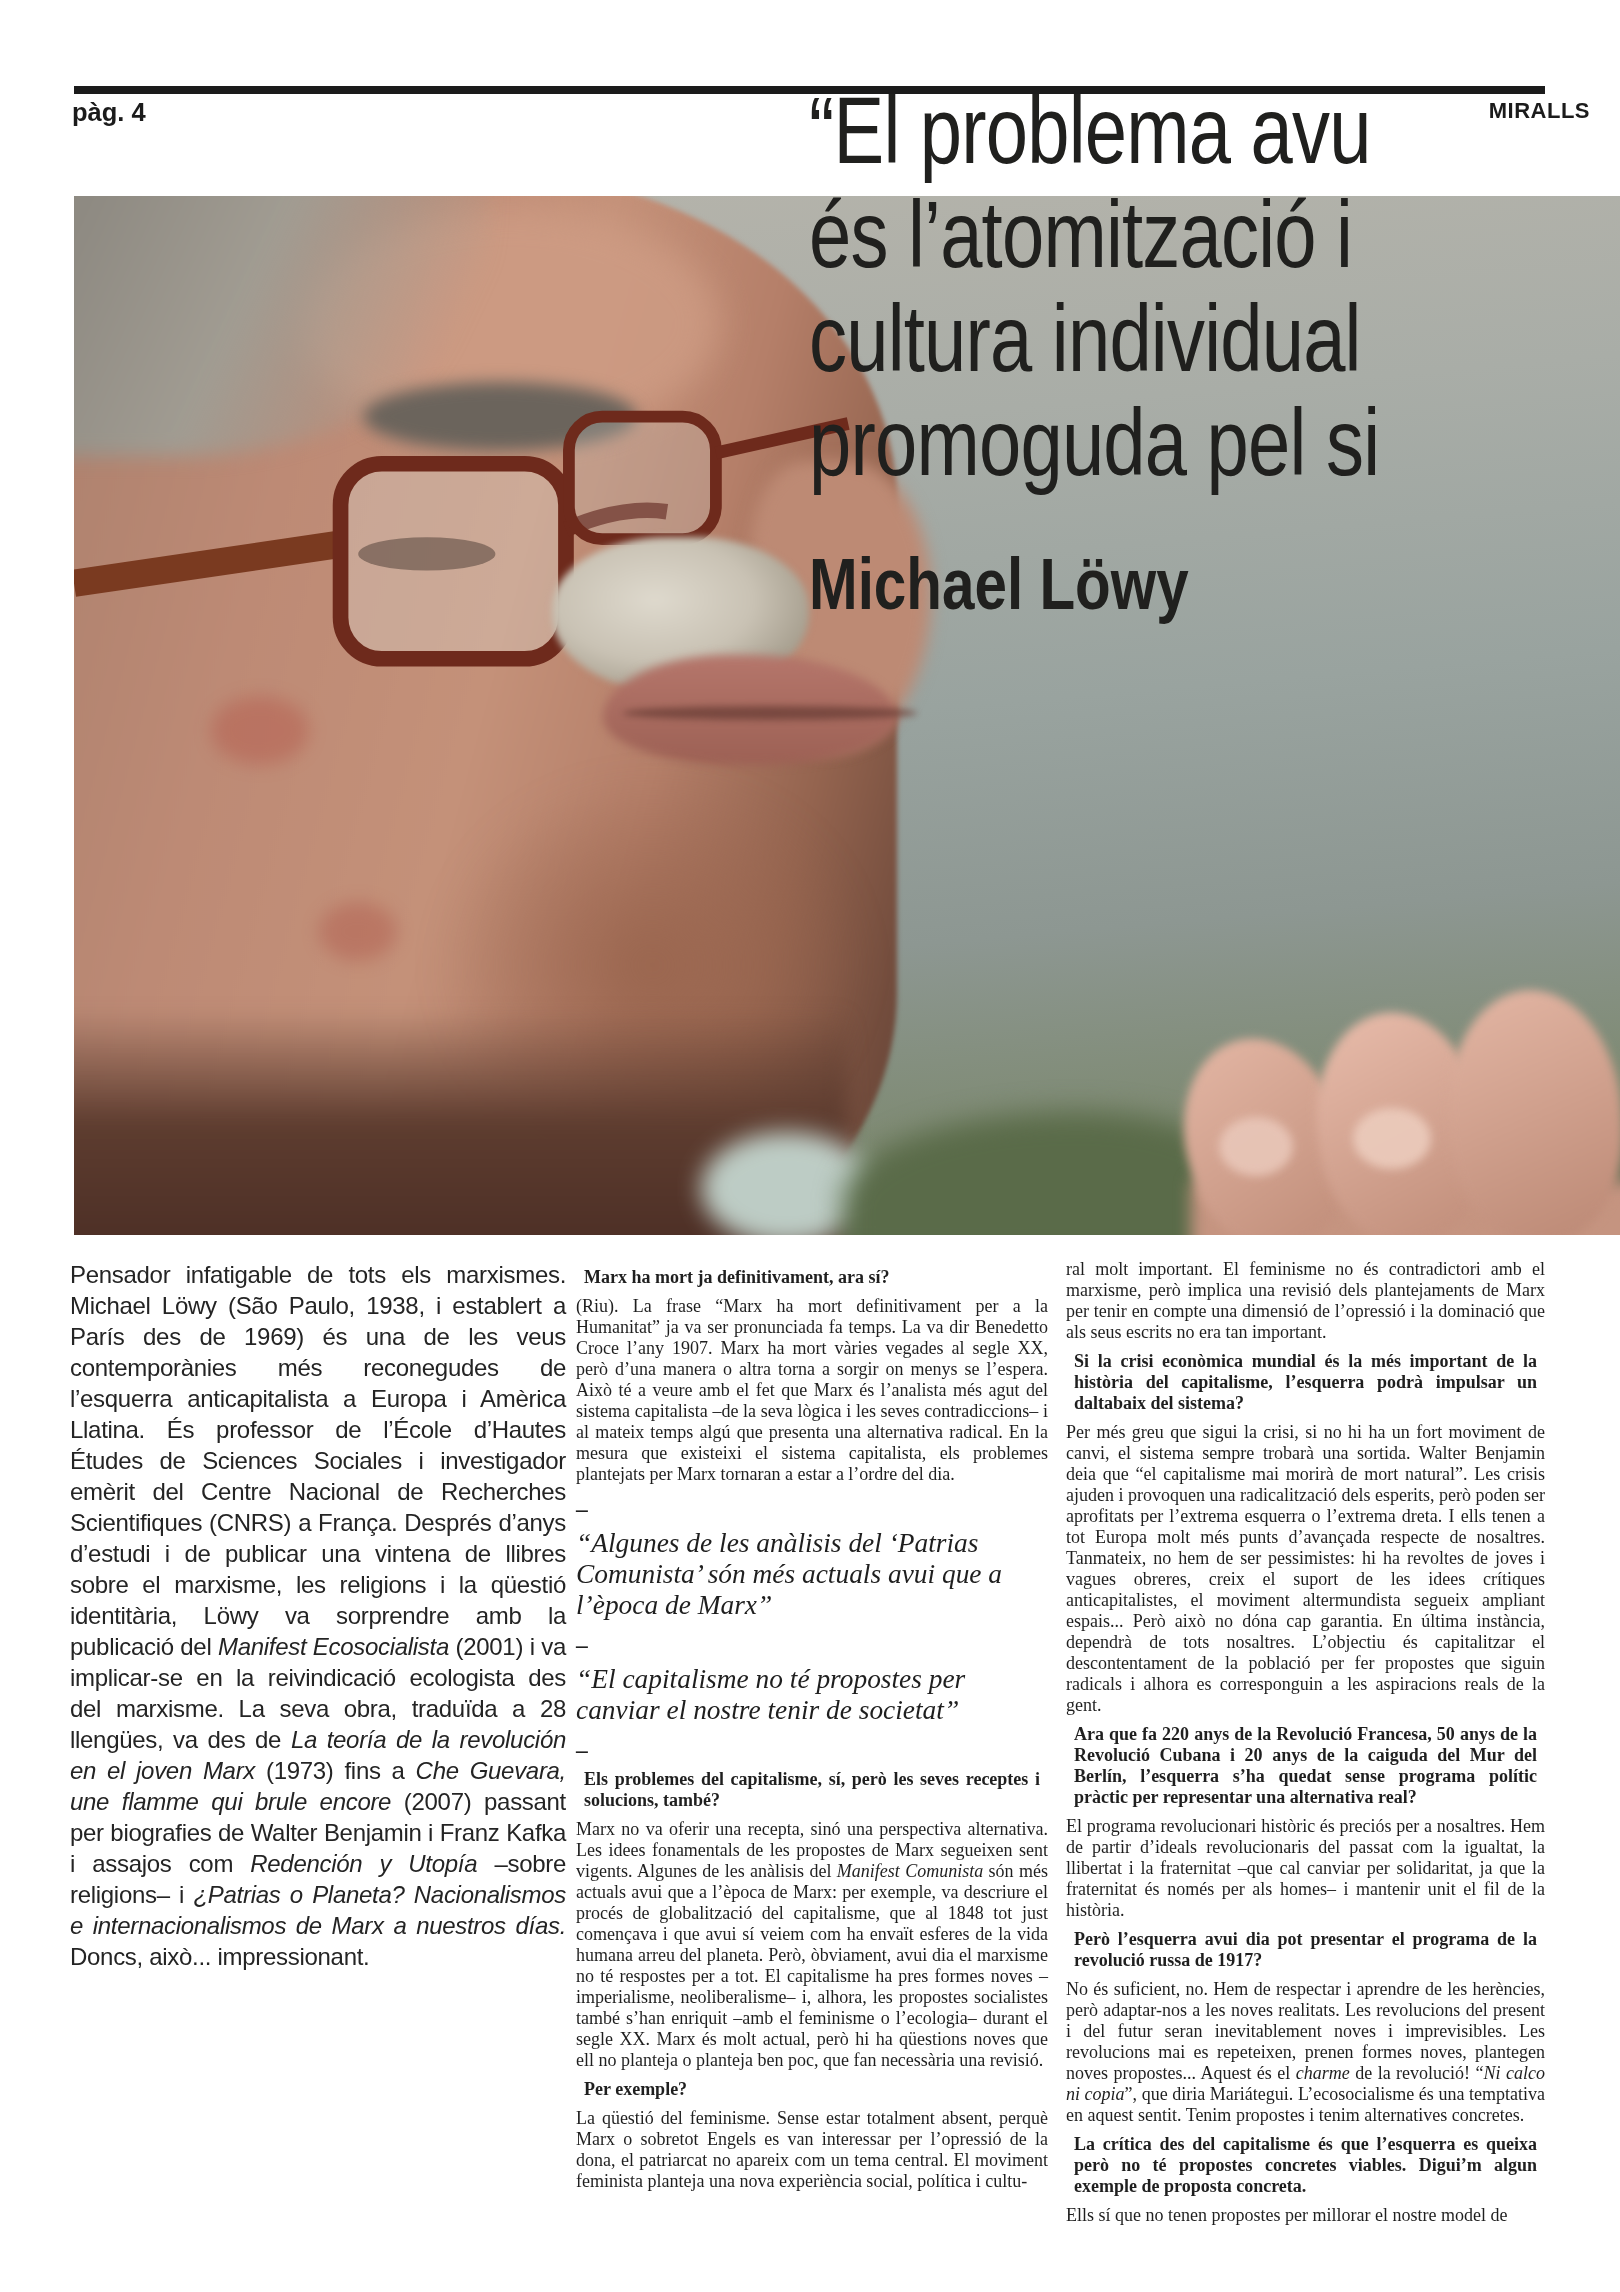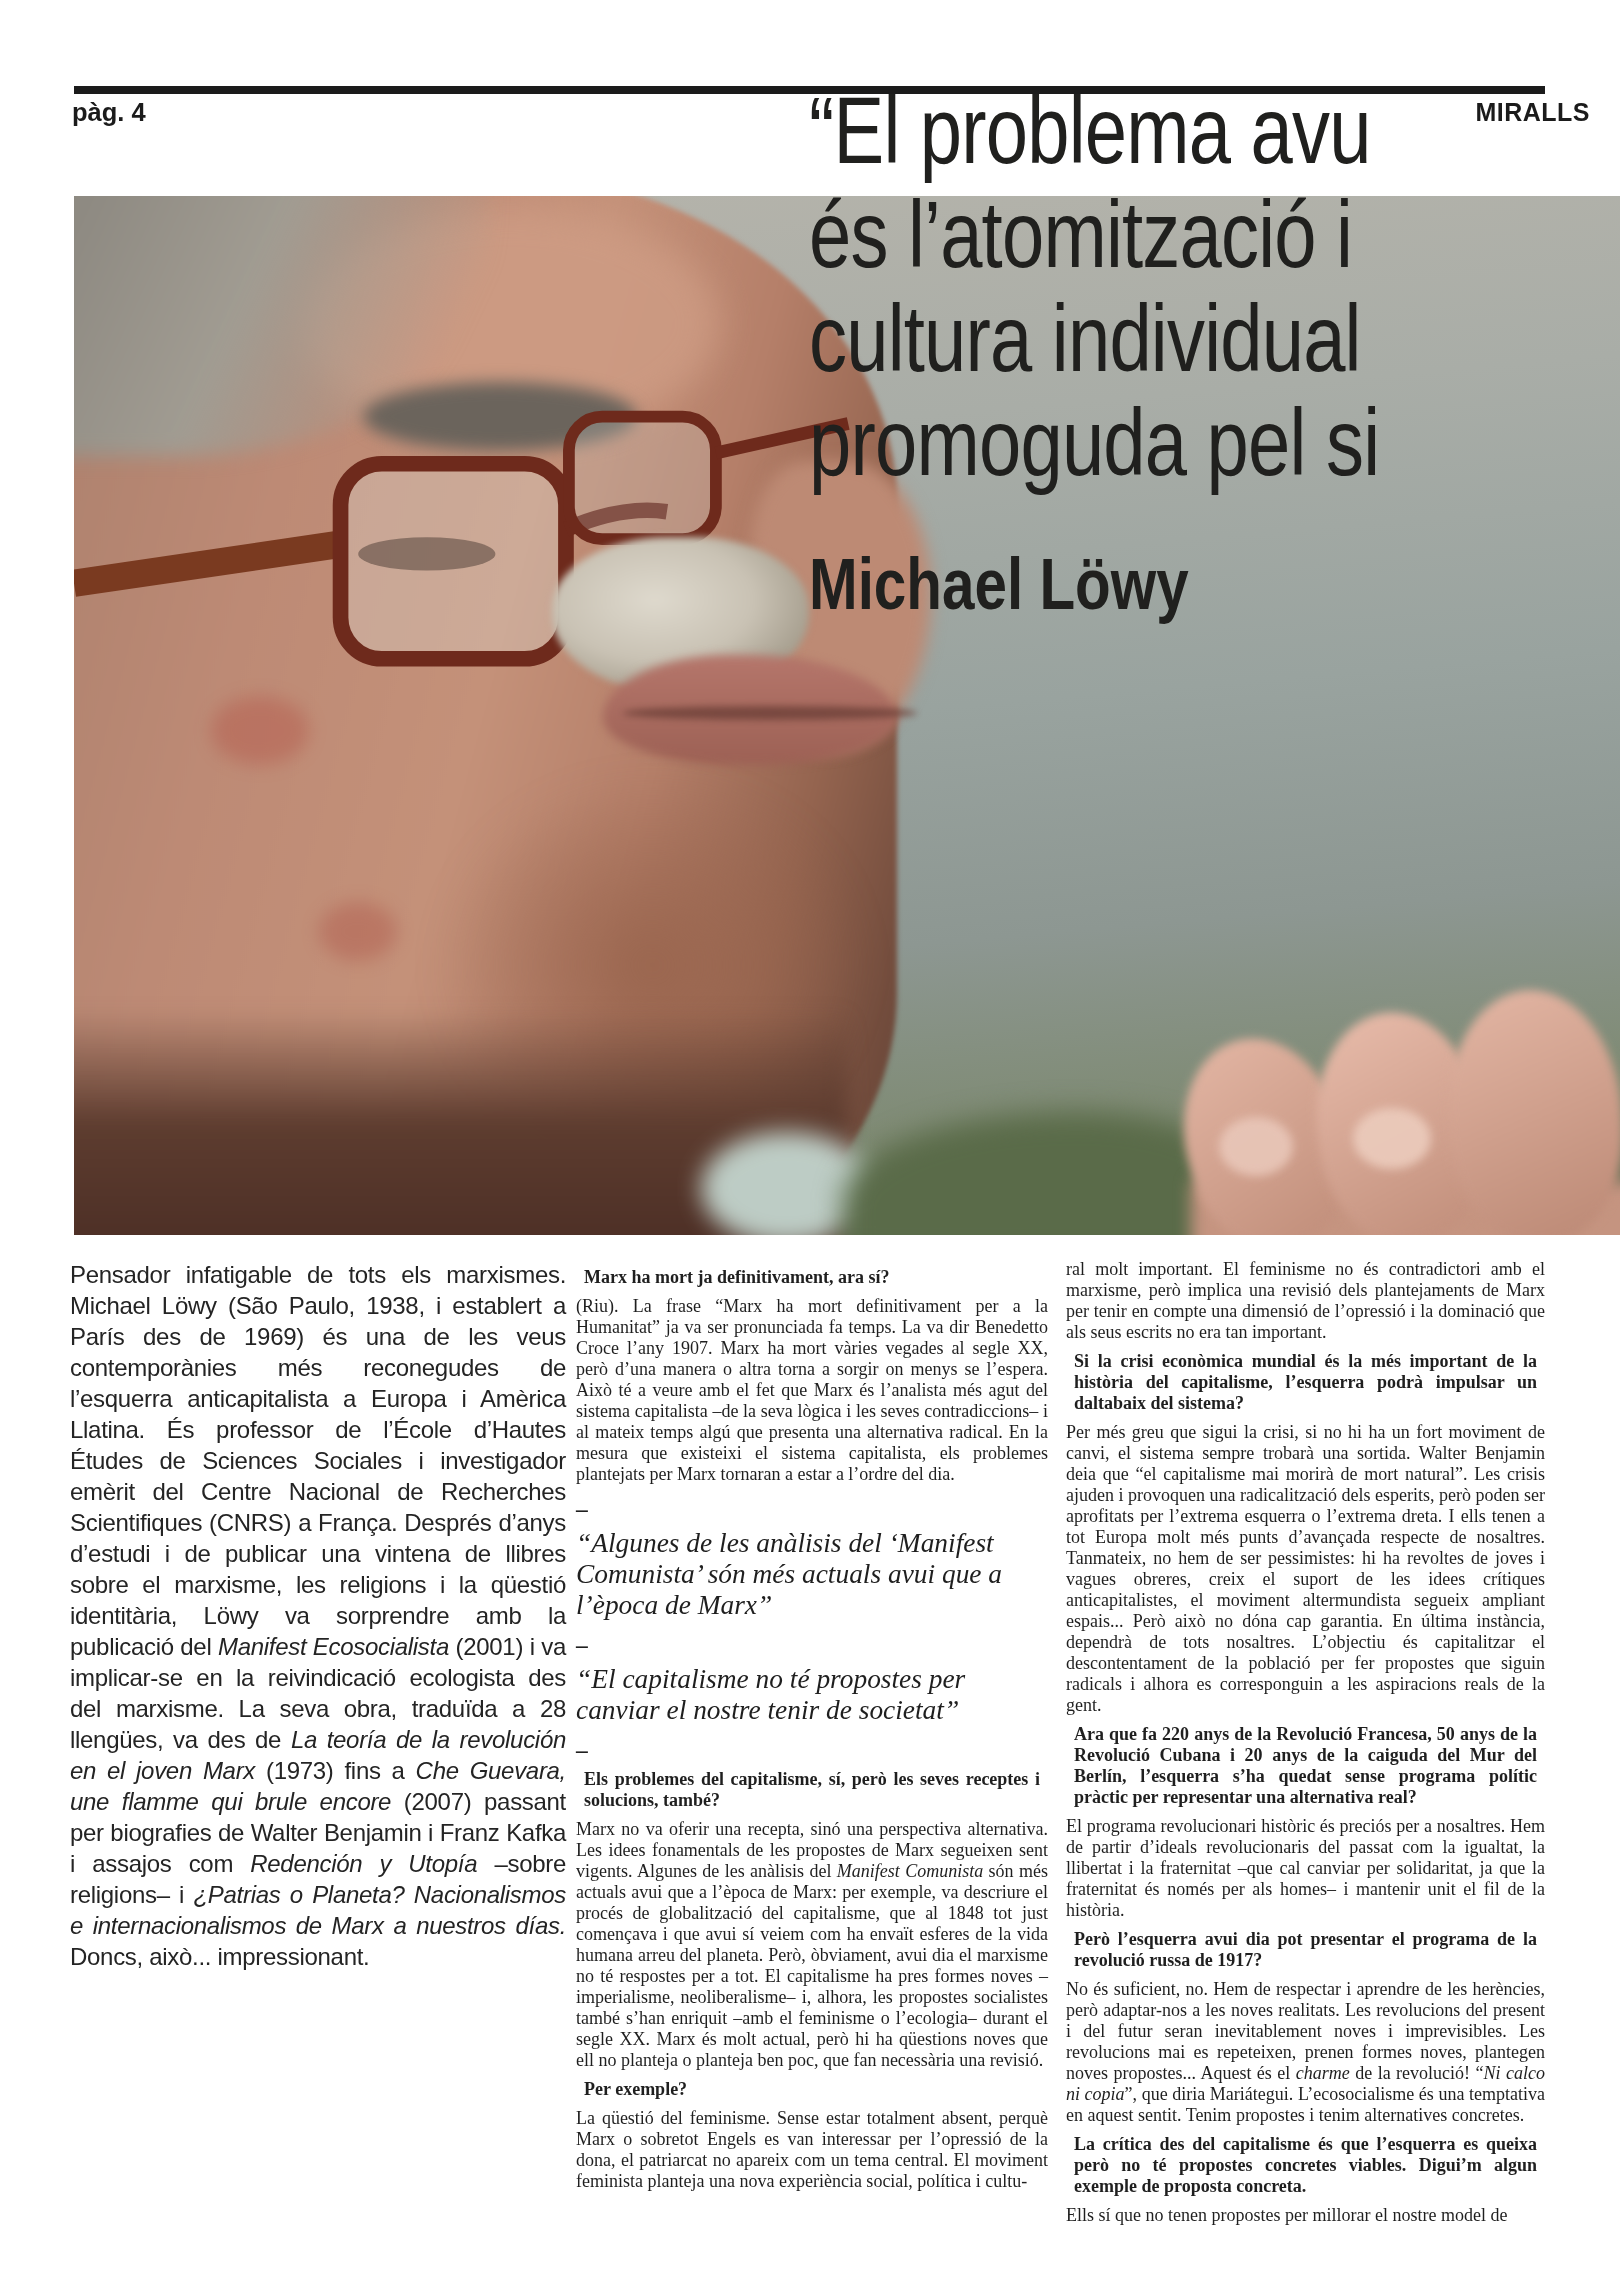--- a/index.html
+++ b/index.html
@@ -4,21 +4,21 @@
 <style>
   html,body{margin:0;padding:0;background:#e8e8e8;}
   #page{
     position:relative;width:1620px;height:2293px;background:#ffffff;
     margin:0 auto;overflow:hidden;
     font-family:"Liberation Sans",sans-serif;color:#222;padding-left:45px;
   }
   
   #header-rule{position:absolute;left:74px;top:86px;width:1471px;height:7.8px;background:#1b1b1b;}
   #page-num{position:absolute;left:72px;top:98px;font-size:25.5px;font-weight:700;color:#1b1b1b;}
-  #section-title{position:absolute;right:75px;top:98px;font-size:25px;font-weight:700;letter-spacing:0.5px;color:#1b1b1b;}
+  #section-title{position:absolute;right:75px;top:98px;font-size:22px;font-weight:700;letter-spacing:0.5px;color:#1b1b1b;}
   
   #photo{
     position:absolute;left:74px;top:196px;width:1547px;height:1039px;overflow:hidden;
     background:linear-gradient(175deg,#b6b4ab 0%,#a9ada7 25%,#99a39f 50%,#8d9792 70%,#7d8970 88%,#4e5c43 100%);
   }
   #photo div{position:absolute;}
   .ph-face{left:-69px;top:-24.5px;width:892px;height:1108px;
     background:linear-gradient(105deg,#a77e6b 0%,#bd8a75 30%,#c49179 52%,#b57f69 68%,#94644f 82%,#6f4a3b 94%,#5a392e 100%);
     border-radius:0 46% 34% 0 / 0 30% 26% 0;filter:blur(2.9px);}
   .ph-forehead{left:225px;top:9.8px;width:421px;height:235px;background:#cf9d85;border-radius:50%;filter:blur(17.6px);opacity:.8;}
@@ -130,21 +130,21 @@
     <span class="hl-line">promoguda pel si</span>
     <span class="hl-name">Michael Löwy</span>
   </div>
 
   <div id="col-intro"><span>Pensador infatigable de tots els marxismes. Michael Löwy (São Paulo, 1938, i establert a París des de 1969) és una de les veus contemporànies més reconegudes de l’esquerra anticapitalista a Europa i Amèrica Llatina. És professor de l’École d’Hautes Études de Sciences Sociales i investigador emèrit del Centre Nacional de Recherches Scientifiques (CNRS) a França. Després d’anys d’estudi i de publicar una vintena de llibres sobre el marxisme, les religions i la qüestió identitària, Löwy va sorprendre amb la publicació del </span><i>Manifest Ecosocialista</i><span> (2001) i va implicar-se en la reivindicació ecologista des del marxisme. La seva obra, traduïda a 28 llengües, va des de </span><i>La teoría de la revolución en el joven Marx</i><span> (1973) fins a </span><i>Che Guevara, une flamme qui brule encore</i><span> (2007) passant per biografies de Walter Benjamin i Franz Kafka i assajos com </span><i>Redención y Utopía</i><span> –sobre religions– i </span><i>¿Patrias o Planeta? Nacionalismos e internacionalismos de Marx a nuestros días.</i><span> Doncs, això... impressionant.</span></div>
 
   <div id="col-mid" class="serif-col">
       <div class="iv-q">Marx ha mort ja definitivament, ara sí?</div>
       <div class="iv-a">(Riu). La frase “Marx ha mort definitivament per a la Humanitat” ja va ser pronunciada fa temps. La va dir Benedetto Croce l’any 1907. Marx ha mort vàries vegades al segle XX, però d’una manera o altra torna a sorgir on menys se l’espera. Això té a veure amb el fet que Marx és l’analista més agut del sistema capitalista –de la seva lògica i les seves contradiccions– i al mateix temps algú que presenta una alternativa radical. En la mesura que existeixi el sistema capitalista, els problemes plantejats per Marx tornaran a estar a l’ordre del dia.</div>
       <div class="iv-dash">–</div>
-      <div class="iv-quote">“Algunes de les anàlisis del ‘Manifest Comunista’ són més actuals avui que a l’època de Marx”</div>
+      <div class="iv-quote">“Algunes de les anàlisis del ‘Patrias Comunista’ són més actuals avui que a l’època de Marx”</div>
       <div class="iv-dash">–</div>
       <div class="iv-quote">“El capitalisme no té propostes per canviar el nostre tenir de societat”</div>
       <div class="iv-dash">–</div>
       <div class="iv-q">Els problemes del capitalisme, sí, però les seves receptes i solucions, també?</div>
       <div class="iv-a"><span>Marx no va oferir una recepta, sinó una perspectiva alternativa. Les idees fonamentals de les propostes de Marx segueixen sent vigents. Algunes de les anàlisis del </span><i>Manifest Comunista</i><span> són més actuals avui que a l’època de Marx: per exemple, va descriure el procés de globalització del capitalisme, que al 1848 tot just començava i que avui sí veiem com ha envaït esferes de la vida humana arreu del planeta. Però, òbviament, avui dia el marxisme no té respostes per a tot. El capitalisme ha pres formes noves –imperialisme, neoliberalisme– i, alhora, les propostes socialistes també s’han enriquit –amb el feminisme o l’ecologia– durant el segle XX. Marx és molt actual, però hi ha qüestions noves que ell no planteja o planteja ben poc, que fan necessària una revisió.</span></div>
       <div class="iv-q">Per exemple?</div>
       <div class="iv-a">La qüestió del feminisme. Sense estar totalment absent, perquè Marx o sobretot Engels es van interessar per l’opressió de la dona, el patriarcat no apareix com un tema central. El moviment feminista planteja una nova experiència social, política i cultu-</div>
     </div>
   <div id="col-right" class="serif-col">
       <div class="iv-a">ral molt important. El feminisme no és contradictori amb el marxisme, però implica una revisió dels plantejaments de Marx per tenir en compte una dimensió de l’opressió i la dominació que als seus escrits no era tan important.</div>

